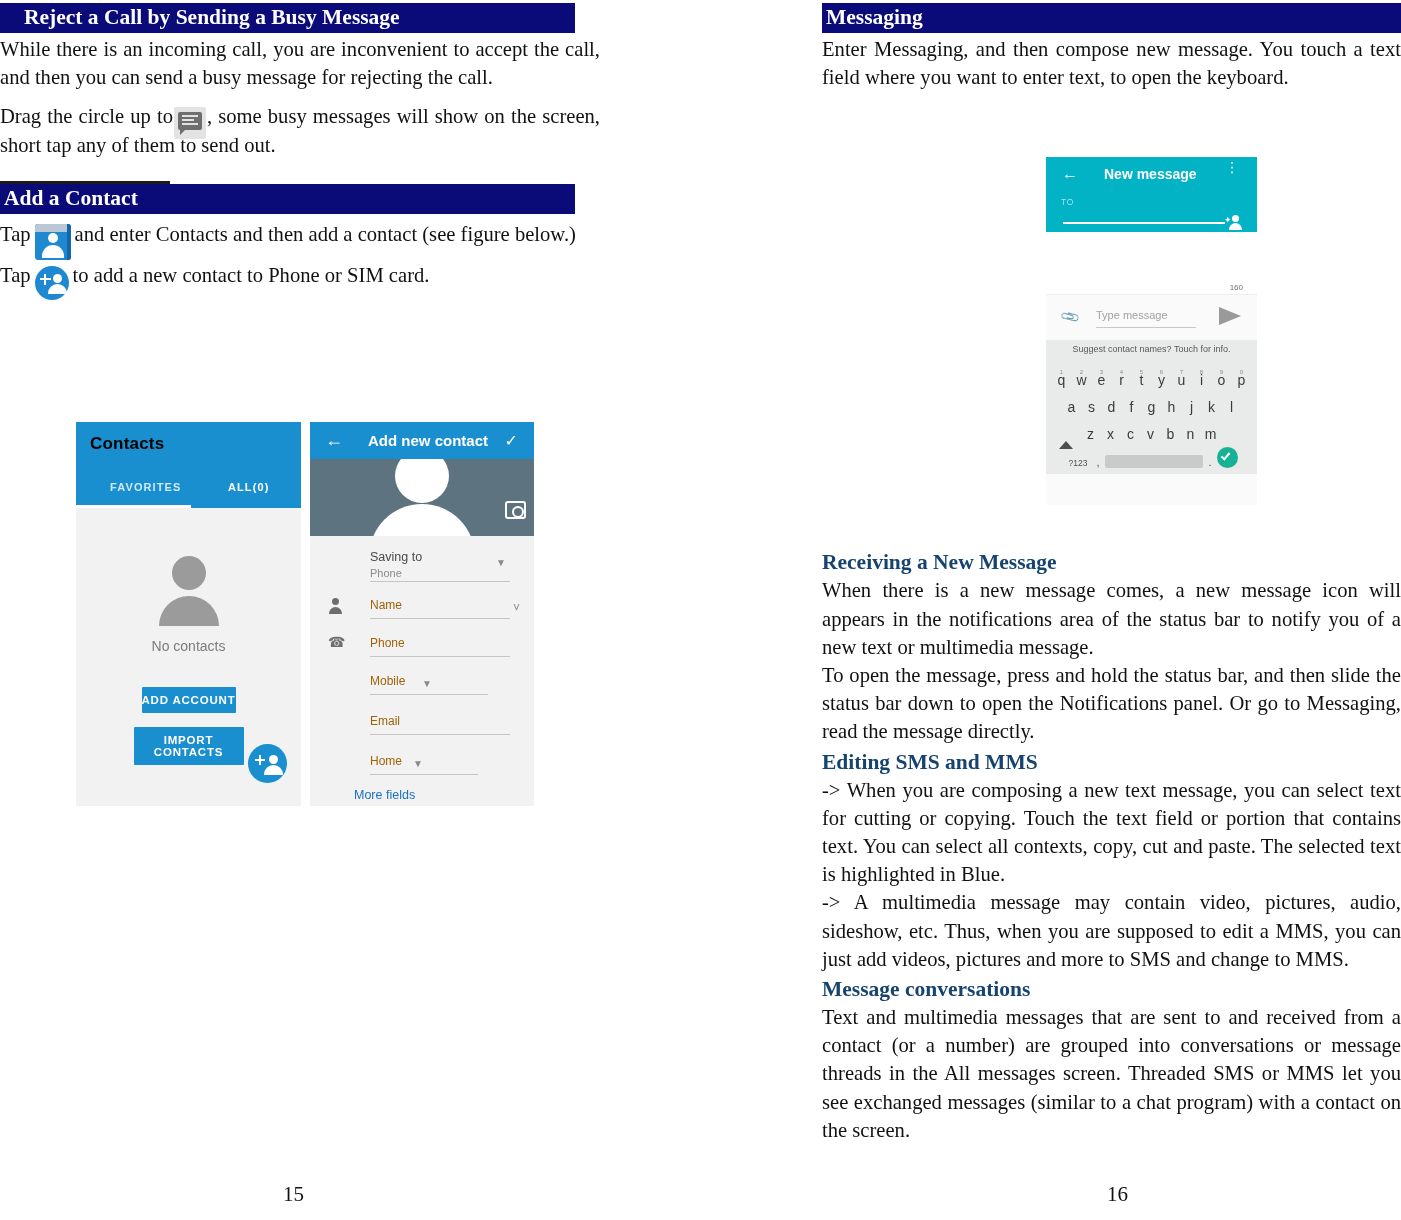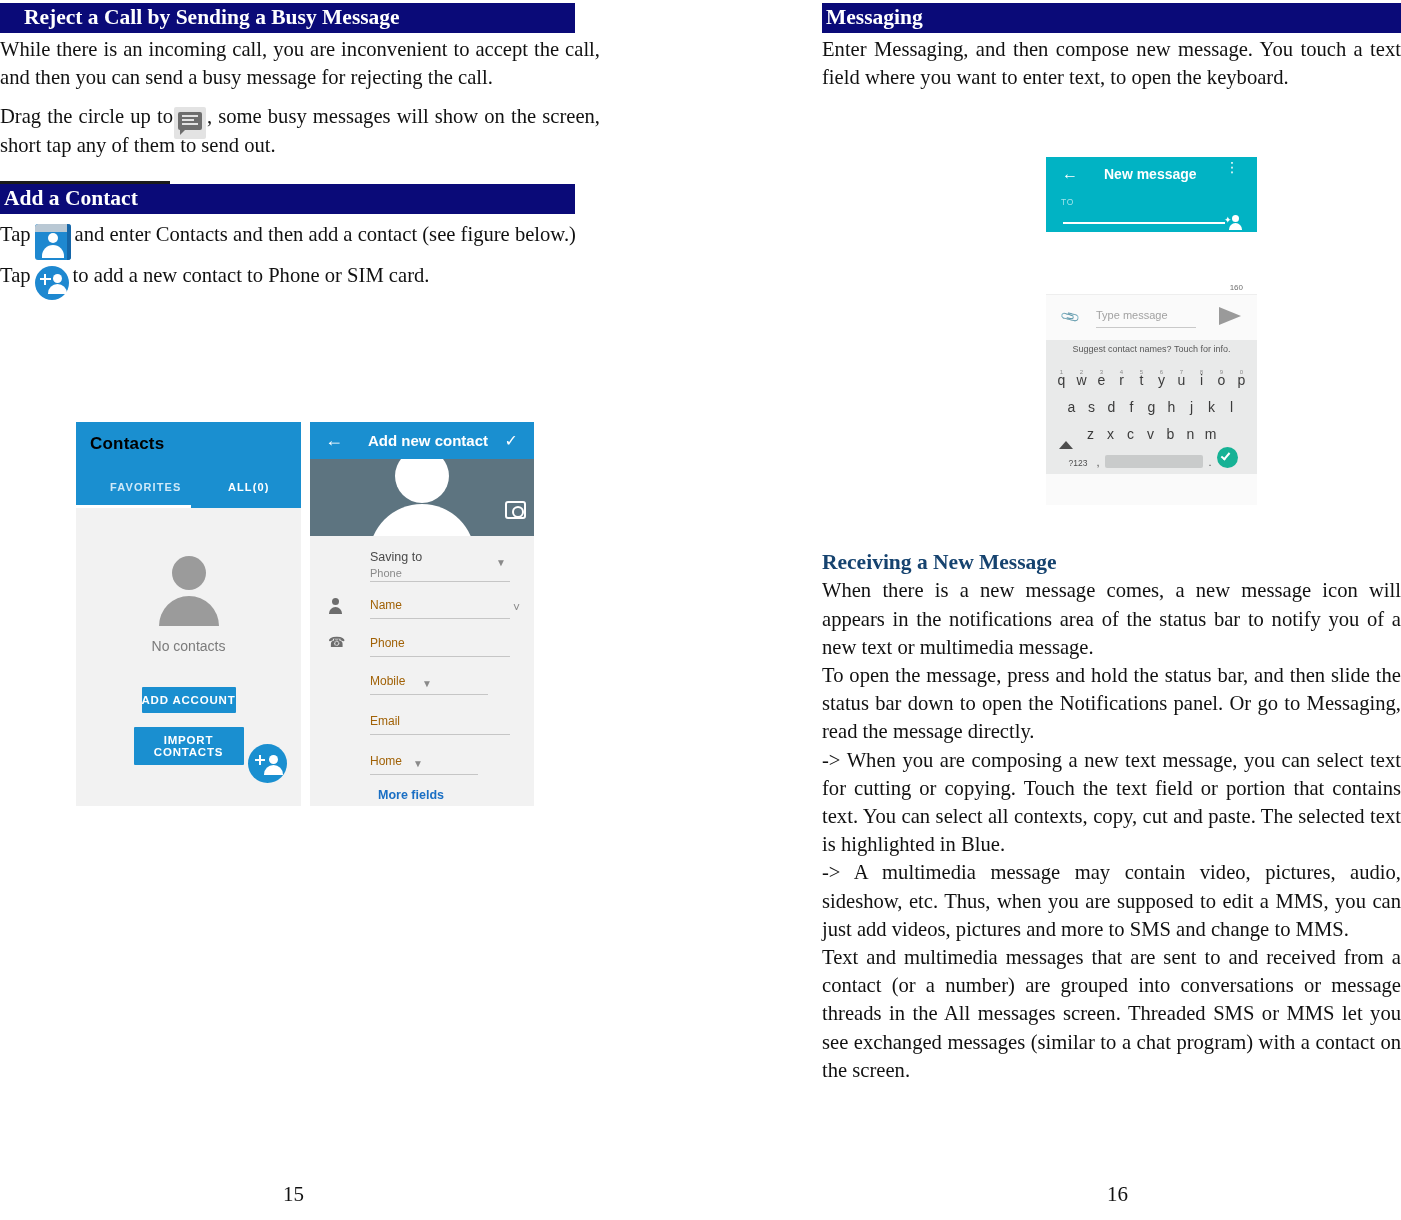--- a/index.html
+++ b/index.html
@@ -219,21 +219,21 @@
   }
   .an-fields{ position:relative; height:270px; background:#f2f2f2;
               font-family:"Liberation Sans", sans-serif; }
   .an-row{ position:absolute; left:0; width:100%; }
   .an-ic{ position:absolute; left:18px; color:#7a7a7a; font-size:15px; }
   .an-lbl{ position:absolute; left:60px; color:#a16207; font-size:12px; }
   .an-lbl.dark{ color:#4a4a4a; font-size:12.5px; }
   .an-val{ position:absolute; left:60px; color:#8a8a8a; font-size:11px; }
   .an-line{ position:absolute; left:60px; height:1px; background:#c6c6c6; }
   .an-caret{ position:absolute; color:#8a8a8a; font-size:10px; }
-  .an-more{ position:absolute; left:68px; color:#1a6fc4; font-size:12.5px; font-weight:bold; }
+  .an-more{ position:absolute; left:44px; color:#1a6fc4; font-size:12.5px; font-weight:normal; }
 
   
   .gl-acct{ width:15px;height:15px;border-radius:50%;background:#6d6d6d;position:relative;}
   .gl-acct:after{content:"";position:absolute;left:4px;top:3px;width:7px;height:7px;border-radius:50%;background:#f2f2f2;}
   .gl-person{ position:relative; width:15px;height:15px;}
   .gl-person .hh{position:absolute;left:4px;top:0;width:7px;height:7px;border-radius:50%;background:#6d6d6d;}
   .gl-person .bb{position:absolute;left:1px;top:9px;width:13px;height:7px;border-radius:7px 7px 0 0;background:#6d6d6d;}
   .gl-phone{ color:#6d6d6d; font-size:14px; }
   .gl-mail{ width:16px;height:12px;background:#6d6d6d;position:relative;}
   .gl-mail:after{content:"";position:absolute;left:1px;top:1px;border-left:7px solid transparent;border-right:7px solid transparent;border-top:6px solid #f2f2f2;}
@@ -427,23 +427,25 @@
     <div class="bar bar-r1">Messaging</div>
 
     <p class="txt justify lead">Enter Messaging, and then compose new message. You touch a text field where you want to enter text, to open the keyboard.</p>
 
     <div style="height:455px"></div>
 
     <h3 class="sub">Receiving a New Message</h3>
     <p class="txt justify">When there is a new message comes, a new message icon will appears in the notifications area of the status bar to notify you of a new text or multimedia message.</p>
     <p class="txt">To open the message, press and hold the status bar, and then slide the status bar down to open the Notifications panel. Or go to Messaging, read the message directly.</p>
 
+    <h3 class="sub">Editing SMS and MMS</h3>
     <p class="txt justify">-&gt; When you are composing a new text message, you can select text for cutting or copying. Touch the text field or portion that contains text. You can select all contexts, copy, cut and paste. The selected text is highlighted in Blue.</p>
     <p class="txt justify">-&gt; A multimedia message may contain video, pictures, audio, sideshow, etc. Thus, when you are supposed to edit a MMS, you can just add videos, pictures and more to SMS and change to MMS.</p>
 
+    <h3 class="sub">Message conversations</h3>
     <p class="txt justify">Text and multimedia messages that are sent to and received from a contact (or a number) are grouped into conversations or message threads in the All messages screen. Threaded SMS or MMS let you see exchanged messages (similar to a chat program) with a contact on the screen.</p>
   </div>
 
   <div class="fig-msg">
     <div class="ms-header">
       <div class="ms-back">←</div>
       <div class="ms-title">New message</div>
       <div class="ms-dots">⋮</div>
       <div class="ms-to">TO</div>
       <div class="ms-addc">

